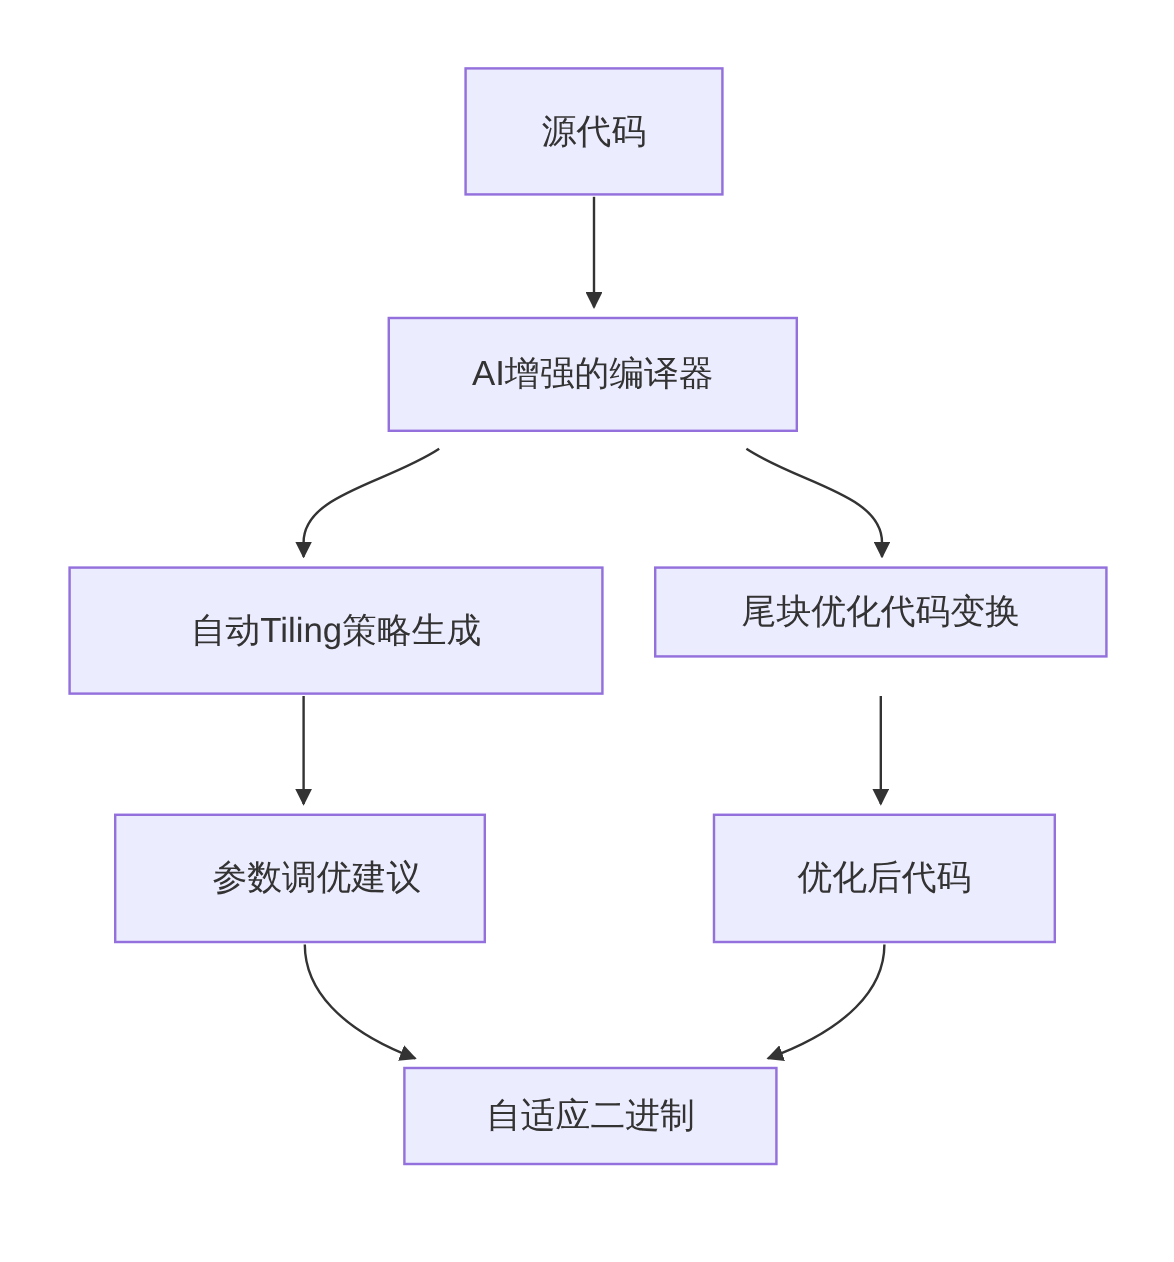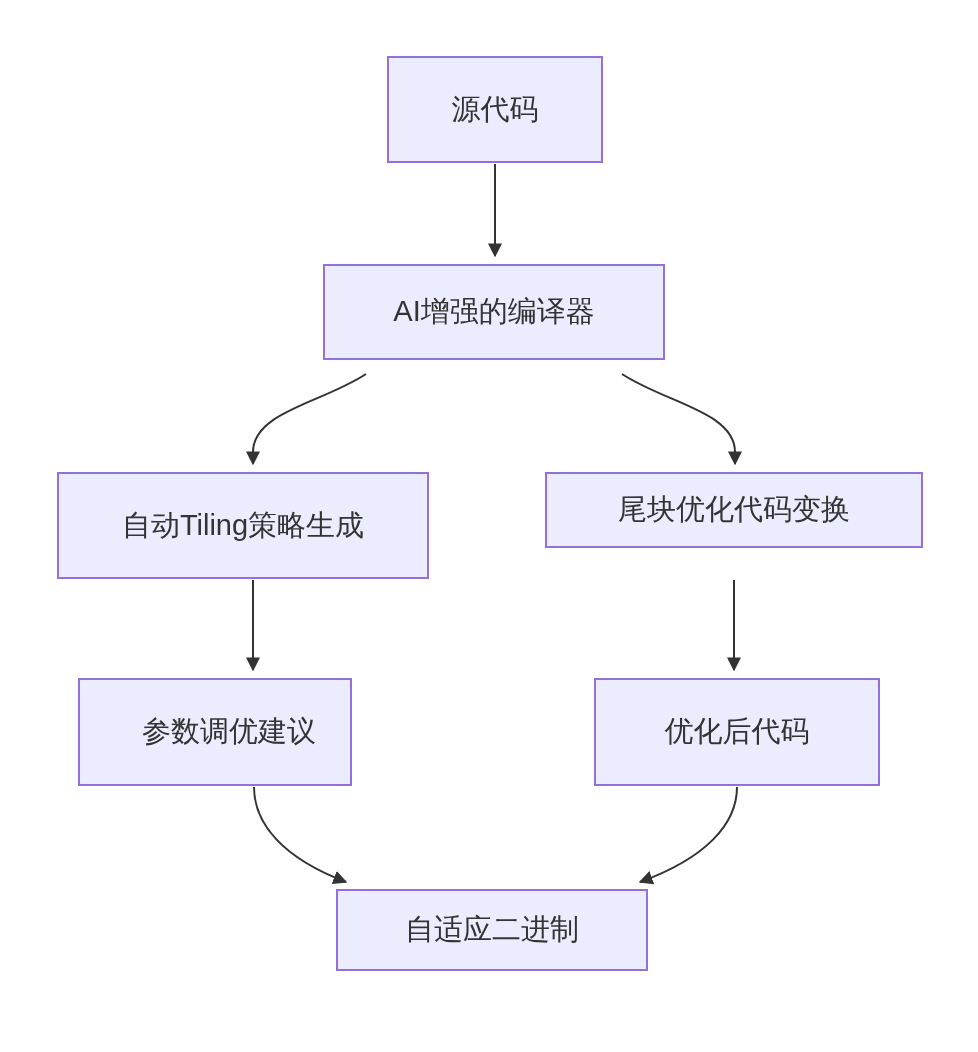--- a/index.html
+++ b/index.html
@@ -36,23 +36,23 @@
     white-space: nowrap;
   }
   .edge {
     fill: none;
     stroke: #333333;
     stroke-width: 2px;
   }
   
   #n-source   { left: 387px; top:  56px; width: 216px; height: 107px; }
   #n-compiler { left: 323px; top: 264px; width: 342px; height: 96px; }
-  #n-tiling   { left:  57px; top: 472px; width: 372px; height: 107px; }
+  #n-tiling   { left:  57px; top: 472px; width: 446px; height: 107px; }
   #n-tail     { left: 545px; top: 472px; width: 378px; height: 76px; }
-  #n-param    { left:  78px; top: 678px; width: 274px; height: 108px; padding-left: 28px; }
+  #n-param    { left:  95px; top: 678px; width: 310px; height: 108px; padding-left: 28px; }
   #n-opt      { left: 594px; top: 678px; width: 286px; height: 108px; text-align: center; }
   #n-binary   { left: 336px; top: 889px; width: 312px; height: 82px; text-align: center; }
 </style>
 </head>
 <body>
 
 <div id="canvas">
 
   <svg id="edges" viewBox="0 0 978 1052" xmlns="http://www.w3.org/2000/svg">
     <defs>

